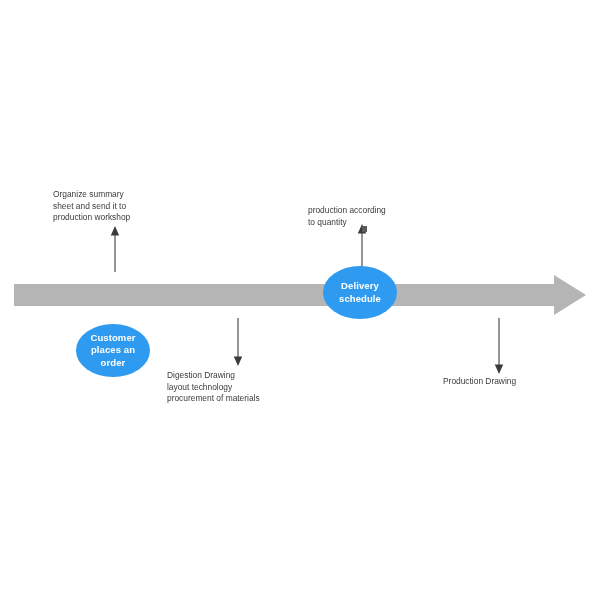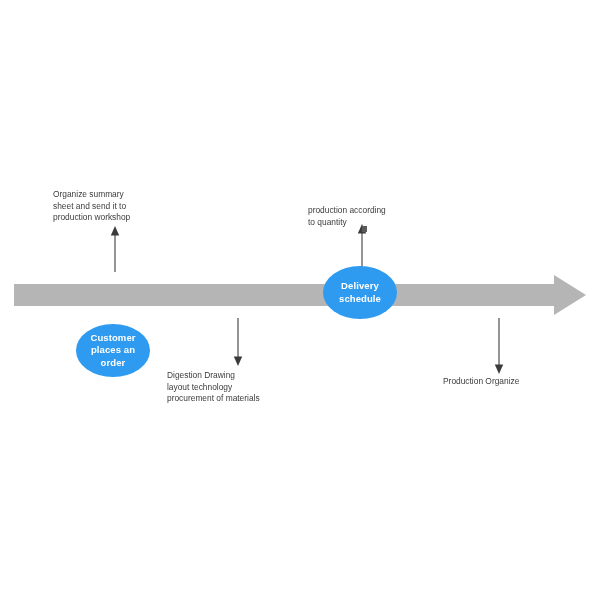--- a/index.html
+++ b/index.html
@@ -135,15 +135,15 @@
   </div>
 
   <div class="annotation ann-0">Organize summary
 sheet and send it to
 production workshop</div>
   <div class="annotation ann-1">Digestion Drawing
 layout technology
 procurement of materials</div>
   <div class="annotation ann-2">production according
 to quantity</div>
-  <div class="annotation ann-3">Production Organize</div>
+  <div class="annotation ann-3">Production Drawing</div>
 
 </div>
 
 </body></html>

